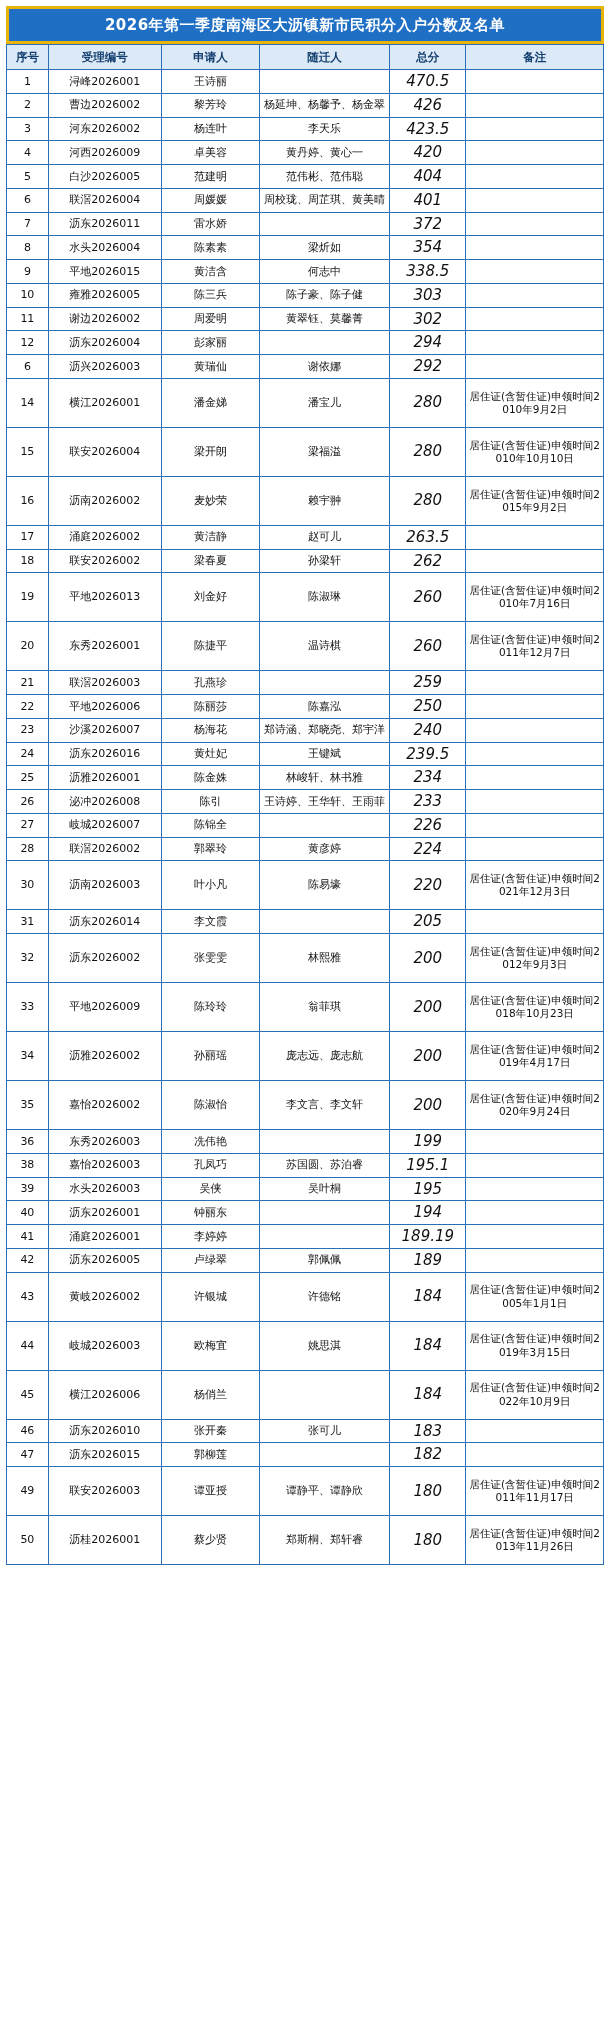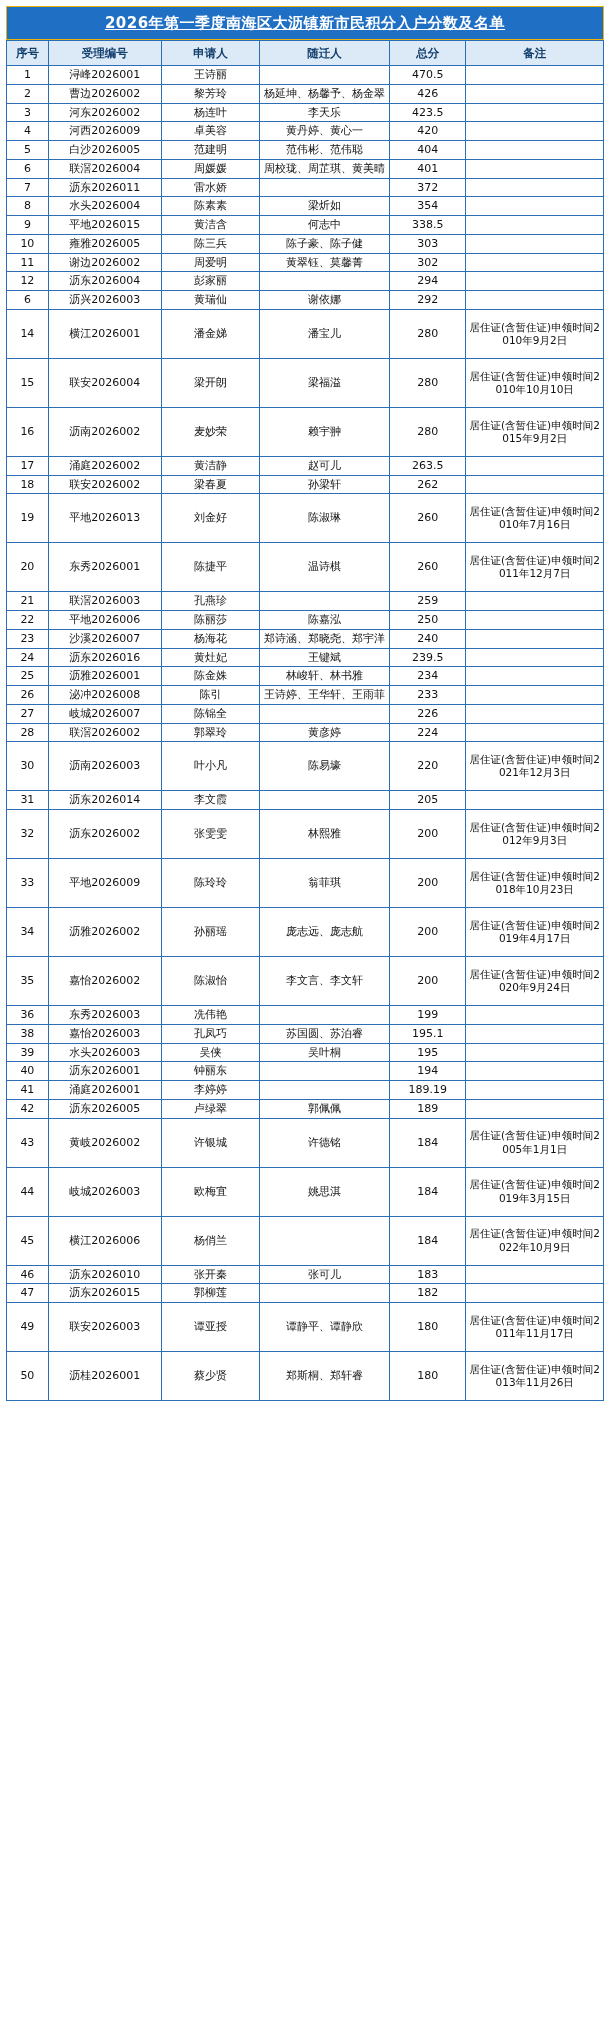--- a/index.html
+++ b/index.html
@@ -20,23 +20,22 @@
   }
   .title-bar {
     background: #1f6fc4;
     color: #ffffff;
     text-align: center;
     font-size: 15px;
     font-weight: bold;
     letter-spacing: 0.5px;
     padding: 7px 4px 7px 4px;
     line-height: 1.2;
-    border: 1px solid #eab308;
+    border: 3px solid #eab308;
     box-sizing: border-box;
-    text-decoration: underline;
   }
   table.grid {
     border-collapse: collapse;
     width: 100%;
     table-layout: fixed;
     font-size: 11px;
   }
   table.grid th, table.grid td {
     border: 1px solid #2a6fb5;
     text-align: center;
@@ -60,21 +59,21 @@
   col.c-acc { width: 106px; }
   col.c-score { width: 62px; }
   col.c-rem { width: 112px; }
   td.remark {
     font-size: 10.5px;
     line-height: 1.22;
     text-align: left;
     padding: 2px 3px;
   }
   td.seq { font-size: 11px; }
-  td.score { font-size: 11px; }
+  td.score { font-size: 15px; font-style: italic; }
   tr.tall td { height: 44px; }
 </style>
 </head>
 <body>
 
 <div id="page">
 
   <div class="title-bar">2026年第一季度南海区大沥镇新市民积分入户分数及名单</div>
 
   <table class="grid">

